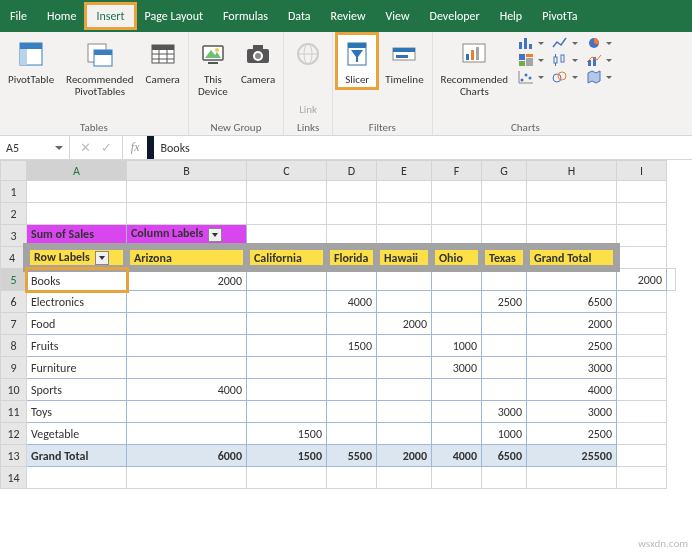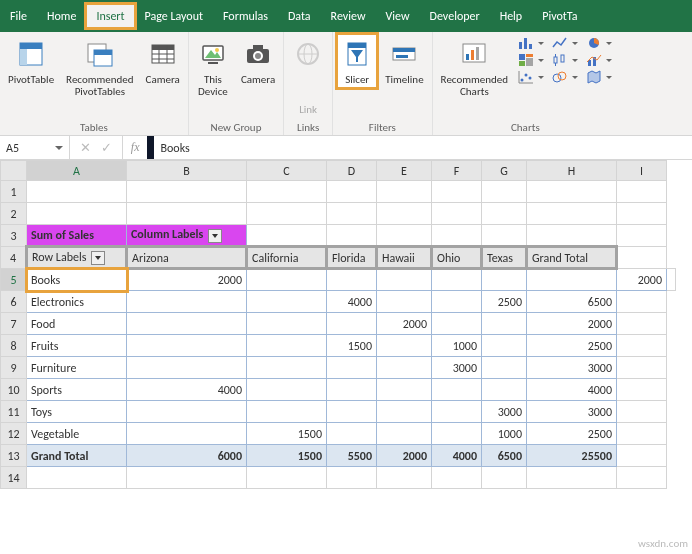--- a/index.html
+++ b/index.html
@@ -201,23 +201,23 @@
     background: #fff;
   }
   .grid td.cell.num { text-align: right; }
   .grid td.header-row {
     background: #d946ef;
     font-weight: bold;
     border: 1px solid #a0b8d8;
     margin-top: 12px;
   }
   .grid td.header-row2 {
-    background: #e5e5e5;
-    font-weight: normal;
-    border: 3px solid #a3a3a3;
+    background: #fde047;
+    font-weight: bold;
+    border: 7px solid #a3a3a3;
   }
   .grid td.lite {
     background: #fff;
     border: 1px solid #a0b8d8;
   }
   .grid td.gt {
     background: #dce6f1;
     font-weight: bold;
     border: 1px solid #a0b8d8;
   }

